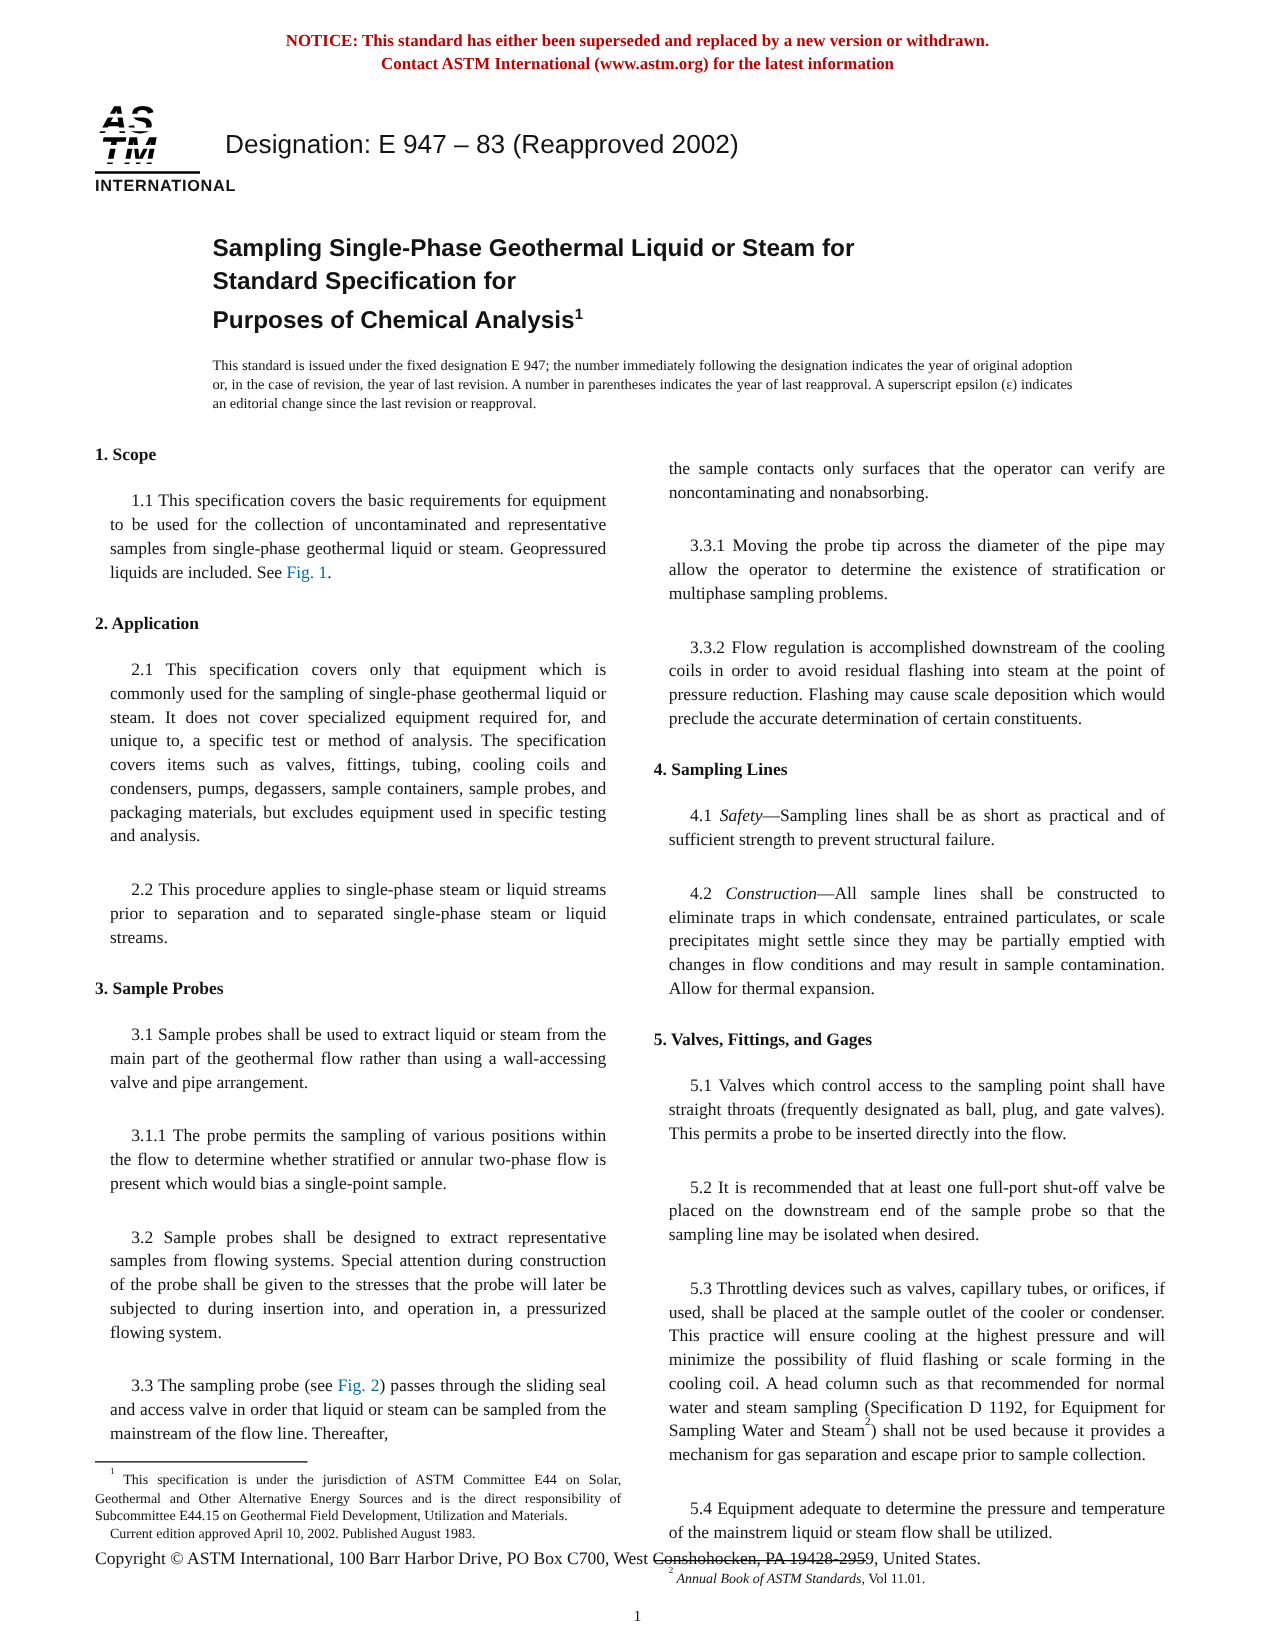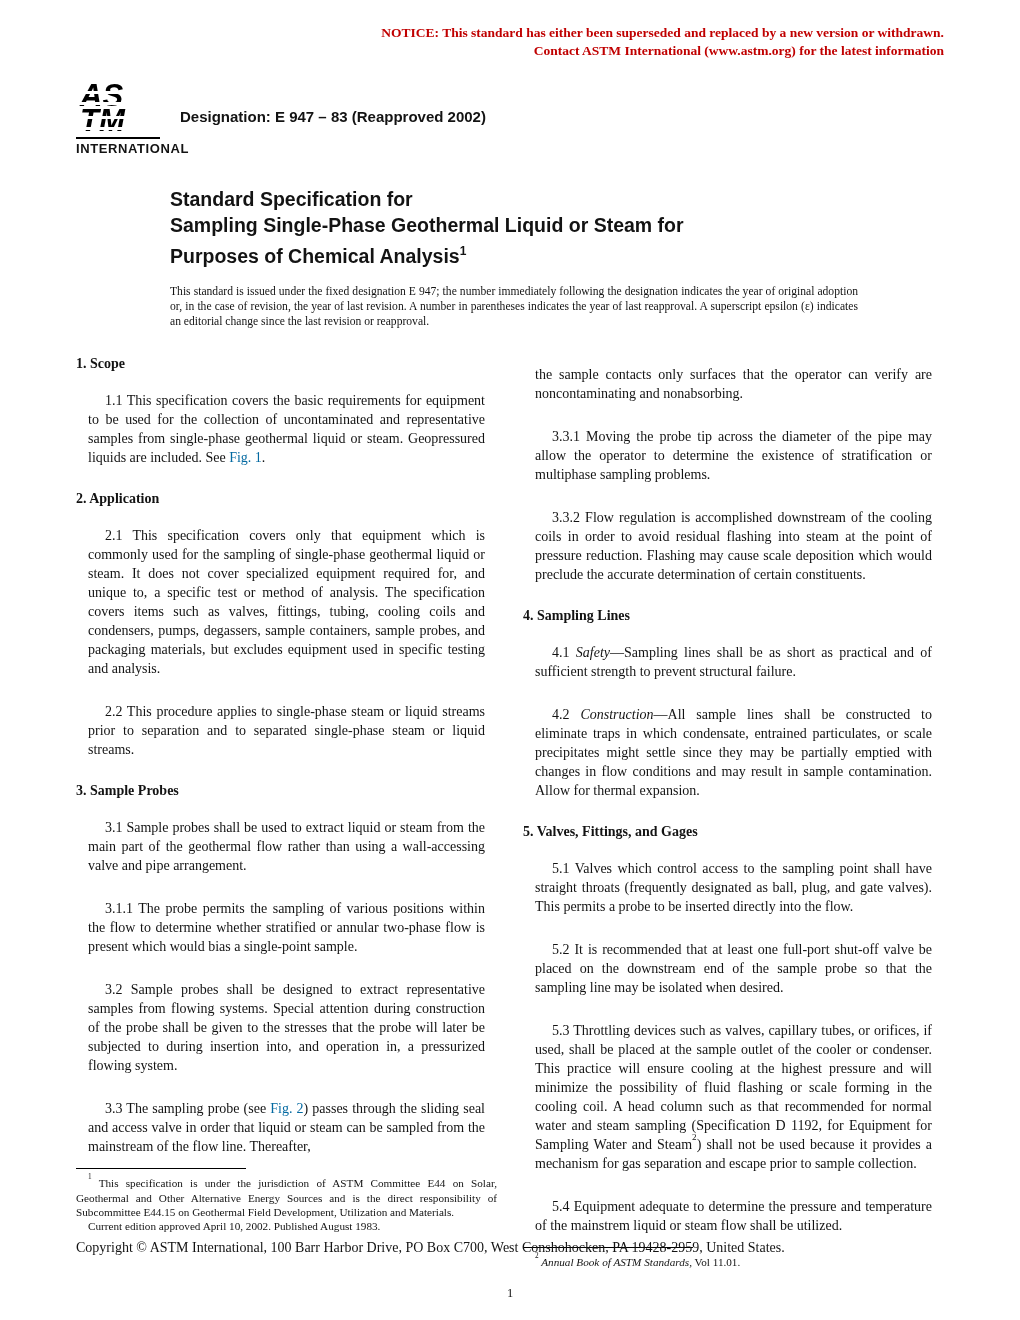--- a/index.html
+++ b/index.html
@@ -6,39 +6,39 @@
   body {
     width: 1020px; height: 1320px;
     background: #ffffff;
     font-family: "Liberation Serif", serif;
     color: #131313;
     overflow: hidden;
   }
   .page { position: relative; width: 1020px; height: 1320px; padding: 24px 76px 0 76px; box-sizing: border-box; }
 
   
-  .notice { text-align: right; color: #c00000; font-weight: bold; font-size: 13.5px; line-height: 17.5px; }
+  .notice { text-align: center; color: #c00000; font-weight: bold; font-size: 13.5px; line-height: 17.5px; }
 
   
   .header-row { display: flex; align-items: center; margin-top: 24px; }
   .logo { position: relative; width: 88px; flex: none; }
   .logo-letters {
     position: relative; width: 50px; padding-left: 4px;
     font-family: "Liberation Sans", sans-serif; font-weight: bold; font-style: italic;
     font-size: 31px; line-height: 0.82; letter-spacing: 0px;
     word-break: break-all; color: #000;
   }
   .logo-stripe { position: absolute; left: 0; width: 64px; height: 3px; background: #ffffff; z-index: 2; }
   .stripe1 { top: 8px; } .stripe2 { top: 19px; } .stripe3 { top: 33px; } .stripe4 { top: 44px; }
   .logo-subtitle {
     font-family: "Liberation Sans", sans-serif; font-weight: bold; font-size: 13px;
     letter-spacing: 0.6px; margin-top: 3px; border-top: 2px solid #000; padding-top: 2px;
     width: 84px; text-align: center;
   }
-  .designation { font-family: "Liberation Sans", sans-serif; font-weight: bold; font-size: 15px; margin: 10px 0 16px 16px; }
+  .designation { font-family: "Liberation Sans", sans-serif; font-weight: normal; font-size: 21px; margin: 10px 0 16px 16px; }
 
   
   .title-block { margin: 30px 0 0 94px; font-family: "Liberation Sans", sans-serif; font-weight: bold; font-size: 19.5px; line-height: 26px; }
   .title-block sup { font-size: 12px; }
 
   
   .preamble { margin: 16px 0 16px 94px; width: 688px; font-size: 11.6px; line-height: 15px; text-align: justify; }
 
   
   .columns { display: flex; gap: 26px; margin-top: 24px; height: 856px; }
@@ -77,22 +77,22 @@
       <div class="logo-stripe stripe1"></div>
       <div class="logo-stripe stripe2"></div>
       <div class="logo-stripe stripe3"></div>
       <div class="logo-stripe stripe4"></div>
       <div class="logo-subtitle">INTERNATIONAL</div>
     </div>
     <div class="designation">Designation: E 947 – 83 (Reapproved 2002)</div>
   </div>
 
   <div class="title-block">
+    <div>Sampling Single-Phase Geothermal Liquid or Steam for</div>
     <div>Standard Specification for</div>
-    <div>Sampling Single-Phase Geothermal Liquid or Steam for</div>
     <div><span>Purposes of Chemical Analysis</span><sup>1</sup></div>
   </div>
 
   <p class="preamble">This standard is issued under the fixed designation E 947; the number immediately following the designation indicates the year of original adoption or, in the case of revision, the year of last revision. A number in parentheses indicates the year of last reapproval. A superscript epsilon (ε) indicates an editorial change since the last revision or reapproval.</p>
 
   <div class="columns">
 
     <div class="col">
       <h2 class="first">1.  Scope</h2>
       <p><span>1.1 This specification covers the basic requirements for equipment to be used for the collection of uncontaminated and representative samples from single-phase geothermal liquid or steam. Geopressured liquids are included. See </span><a class="figlink">Fig. 1</a><span>.</span></p>

